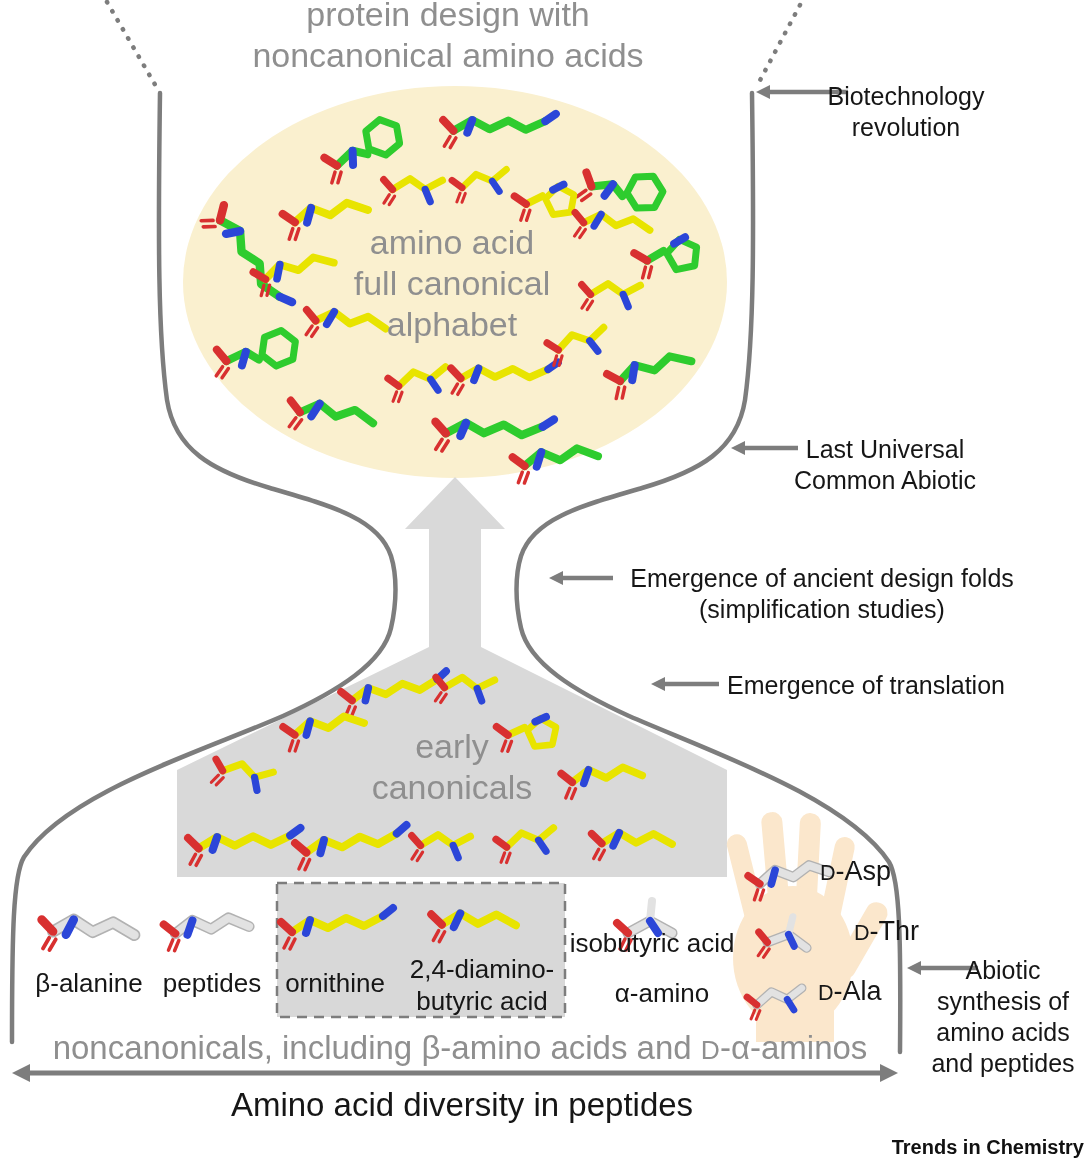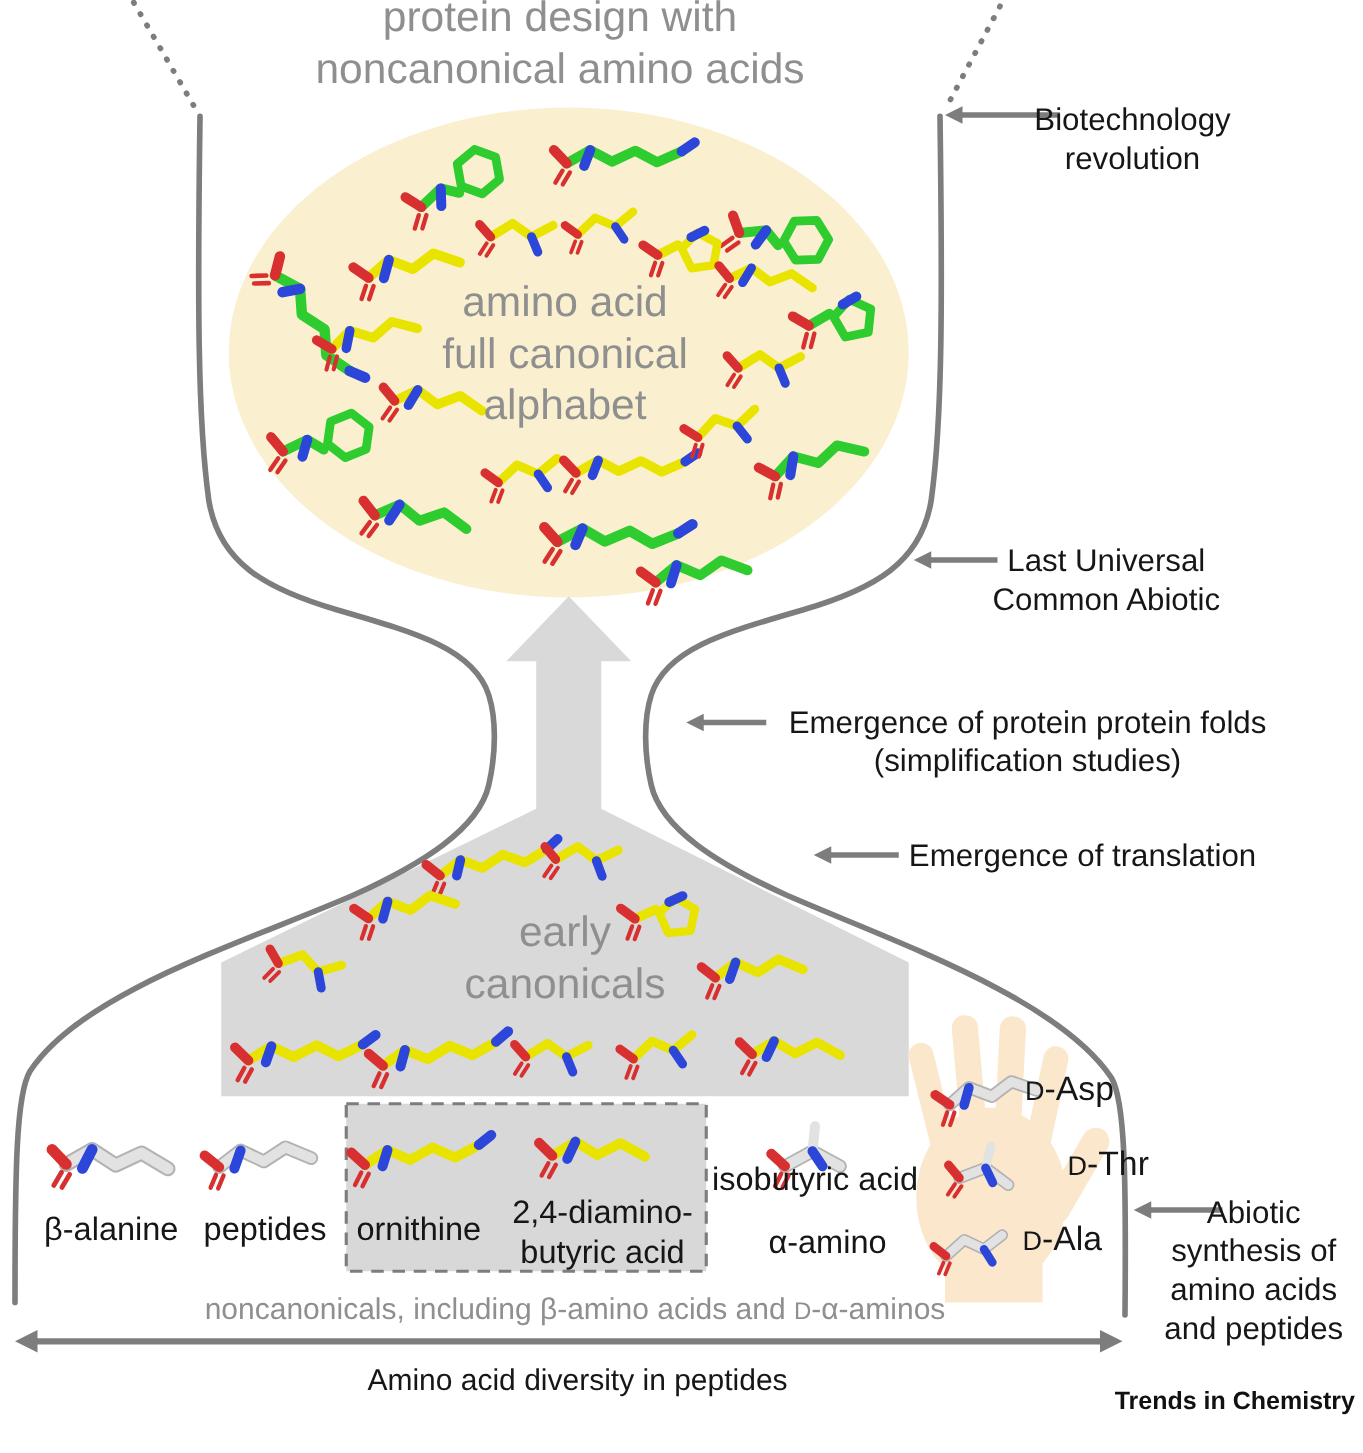--- a/index.html
+++ b/index.html
@@ -4,21 +4,21 @@
 <style>
   html,body{margin:0;padding:0;background:#fff;}
   #fig{position:relative;width:1090px;height:1162px;background:#ffffff;
        font-family:"Liberation Sans",sans-serif;overflow:hidden;}
   #base{position:absolute;left:0;top:0;}
   .txt{position:absolute;white-space:nowrap;}
   .ctr{transform:translateX(-50%);text-align:center;}
   .gray{color:#8f8f8f;}
   .black{color:#161616;}
   .t34{font-size:34px;line-height:41px;}
-  .t33{font-size:24px;line-height:40px;}
+  .t33{font-size:33px;line-height:40px;}
   .t25{font-size:25px;line-height:31px;}
   .t26{font-size:26px;line-height:31px;}
   .t27{font-size:27px;line-height:31px;}
   .smallcap{font-size:0.8em;}
   .journal{font-weight:bold;font-size:20px;color:#111;}
 </style>
 </head>
 <body>
 
 <div id="fig">
@@ -389,33 +389,33 @@
     <div>early</div>
     <div>canonicals</div>
   </div>
 
   <div class="txt ctr gray t33" style="left:460px;top:1028px;">
     <span>noncanonicals, including β-amino acids and </span><span class="smallcap">D</span><span>-α-aminos</span>
   </div>
 
   <div class="txt ctr black t33" style="left:462px;top:1085px;">Amino acid diversity in peptides</div>
 
-  <div class="txt journal" style="right:6px;top:1110px;">Trends in Chemistry</div>
+  <div class="txt journal" style="right:6px;top:1136px;">Trends in Chemistry</div>
 
   <div id="textlayer">
       <div class="txt ctr black t25" style="left: 906px; top: 81px;">
         <div>Biotechnology</div>
         <div>revolution</div>
       </div>
       <div class="txt ctr black t25" style="left: 885px; top: 434px;">
         <div>Last Universal</div>
         <div>Common Abiotic</div>
       </div>
       <div class="txt ctr black t25" style="left: 822px; top: 563px;">
-        <div>Emergence of protein protein folds</div>
+        <div>Emergence of ancient design folds</div>
         <div>(simplification studies)</div>
       </div>
       <div class="txt ctr black t25" style="left: 866px; top: 670px;">
         <div>Emergence of translation</div>
       </div>
       <div class="txt ctr black t25" style="left: 1003px; top: 955px;">
         <div>Abiotic</div>
         <div>synthesis of</div>
         <div>amino acids</div>
         <div>and peptides</div>

